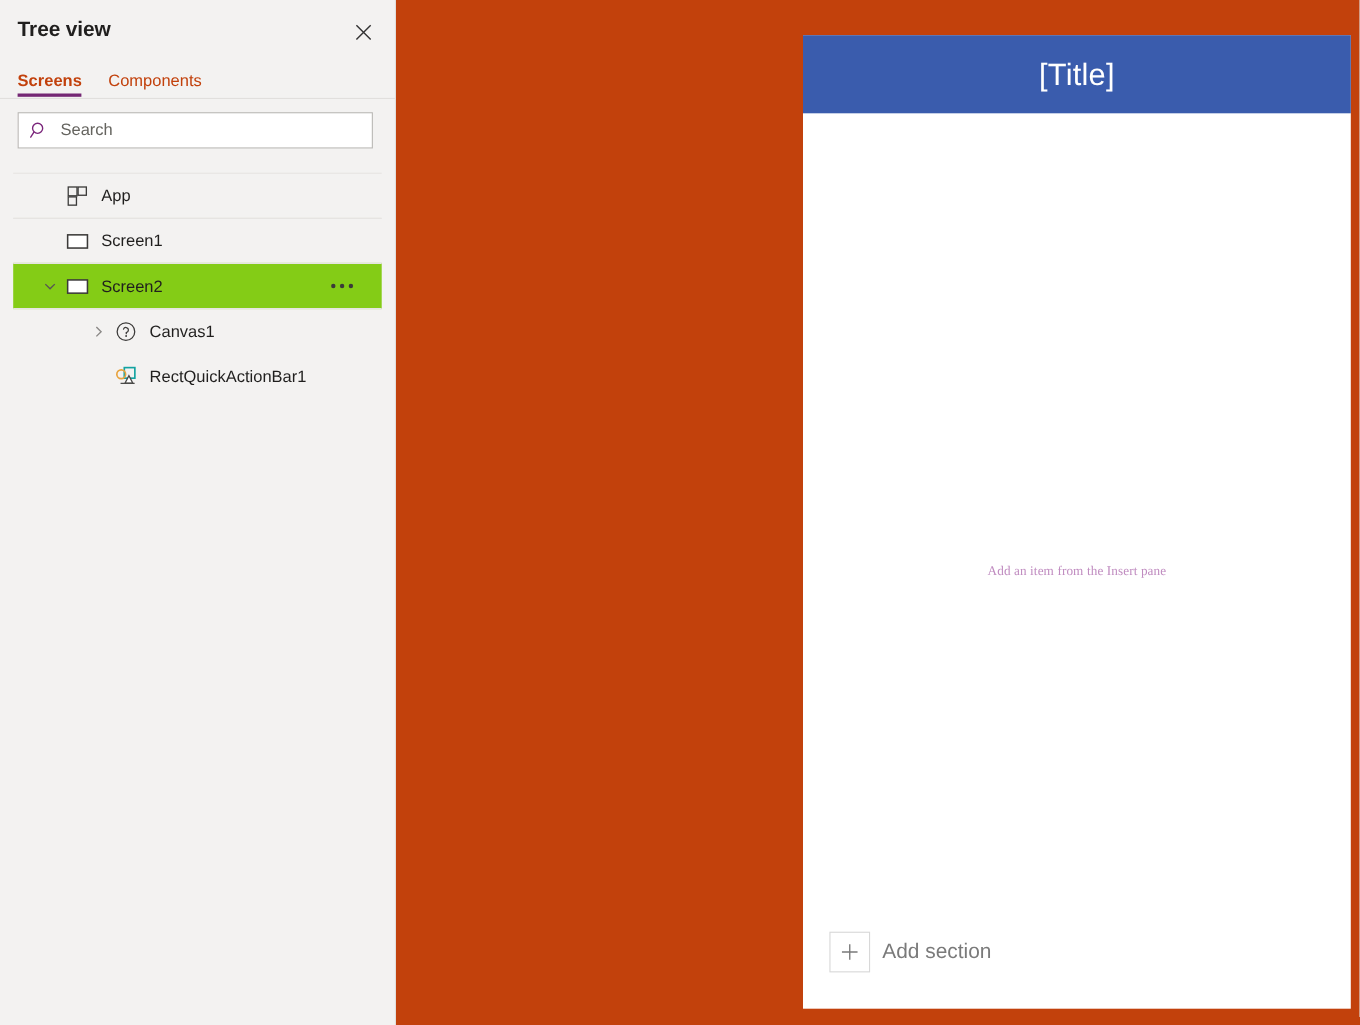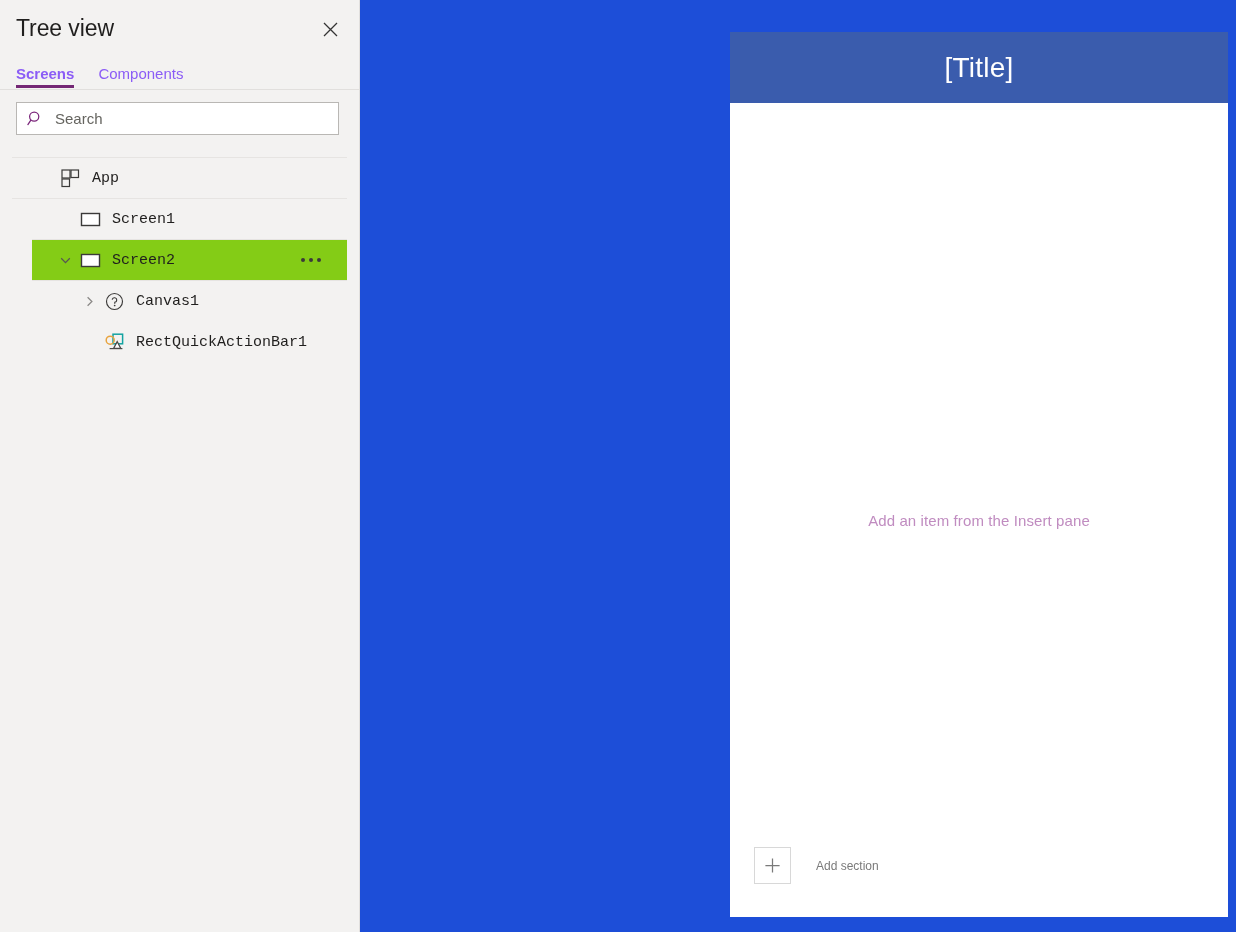--- a/index.html
+++ b/index.html
@@ -30,22 +30,22 @@
   }
 
   .panel-header {
     position: relative;
     height: 56px;
     padding: 0 16px;
     display: flex;
     align-items: center;
   }
   .panel-title {
-    font-size: 23px;
-    font-weight: 400;
+    font-size: 19px;
+    font-weight: 700;
     color: #201f1e;
     letter-spacing: -0.1px;
   }
   .close-btn {
     position: absolute;
     right: 14px;
     top: 14px;
     width: 30px;
     height: 30px;
     display: flex;
@@ -59,21 +59,21 @@
   .tabs {
     display: flex;
     align-items: flex-end;
     height: 32px;
     padding: 0 16px;
     gap: 24px;
   }
   .tab {
     position: relative;
     font-size: 15px;
-    color: #8b5cf6;
+    color: #c2410c;
     padding-bottom: 7px;
     cursor: pointer;
     line-height: 1;
   }
   .tab.active { font-weight: 700; }
   .tab.active::after {
     content: "";
     position: absolute;
     left: 0; right: 0; bottom: 0;
     height: 3px;
@@ -102,21 +102,21 @@
     outline: 0;
     background: transparent;
     margin-left: 11px;
     font-family: "Liberation Sans", sans-serif;
     font-size: 15px;
     color: #000000;
   }
   .search-input::placeholder { color: #65645f; opacity: 1; }
 
   
-  .tree-list { padding: 12px; font-family: Liberation Mono, monospace; }
+  .tree-list { padding: 12px; }
   .tree-row {
     position: relative;
     display: flex;
     align-items: center;
     height: 42px;
     border-top: 1px solid #e6e4e2;
     border-bottom: 1px solid #e6e4e2;
     margin-top: -1px;
     cursor: pointer;
     color: #201f1e;
@@ -158,30 +158,30 @@
   }
   .row-more i {
     width: 4px; height: 4px;
     border-radius: 50%;
     background: #3b3a39;
     display: block;
   }
 
   
   .indent-0 { padding-left: 20px; }
-  .indent-1 { padding-left: 20px; margin-left: 20px; }
+  .indent-1 { padding-left: 20px; }
   .indent-2 { padding-left: 28px; margin-left: 36px; }
 
   
   #canvas-area {
     position: absolute;
     left: 360px; top: 0;
     width: 876px;
     height: 932px;
-    background: #1d4ed8;
+    background: #c2410c;
   }
 
   #app-screen {
     position: absolute;
     left: 370px;
     top: 32px;
     width: 498px;
     height: 885px;
     background: #ffffff;
   }
@@ -203,45 +203,46 @@
   .screen-body {
     position: relative;
     height: calc(885px - 71px);
   }
 
   .canvas-hint {
     position: absolute;
     left: 0; right: 0;
     top: 409px;
     text-align: center;
-    font-size: 15px;
+    font-size: 12px;
     color: #c08cc0;
     letter-spacing: 0.1px;
+    font-family: Liberation Serif, serif;
   }
 
   .add-section-row {
     position: absolute;
     left: 24px;
     bottom: 33px;
     display: flex;
     align-items: center;
     cursor: pointer;
   }
   .add-section-btn {
     width: 37px;
     height: 37px;
     border: 1px solid #d8d8d8;
     background: #ffffff;
     display: flex;
     align-items: center;
     justify-content: center;
   }
   .add-section-label {
-    margin-left: 25px;
-    font-size: 12px;
+    margin-left: 11px;
+    font-size: 19px;
     color: #7a7a7a;
   }
 </style>
 </head>
 <body>
 
 <div id="app-root">
 
   <div id="tree-panel">
 

